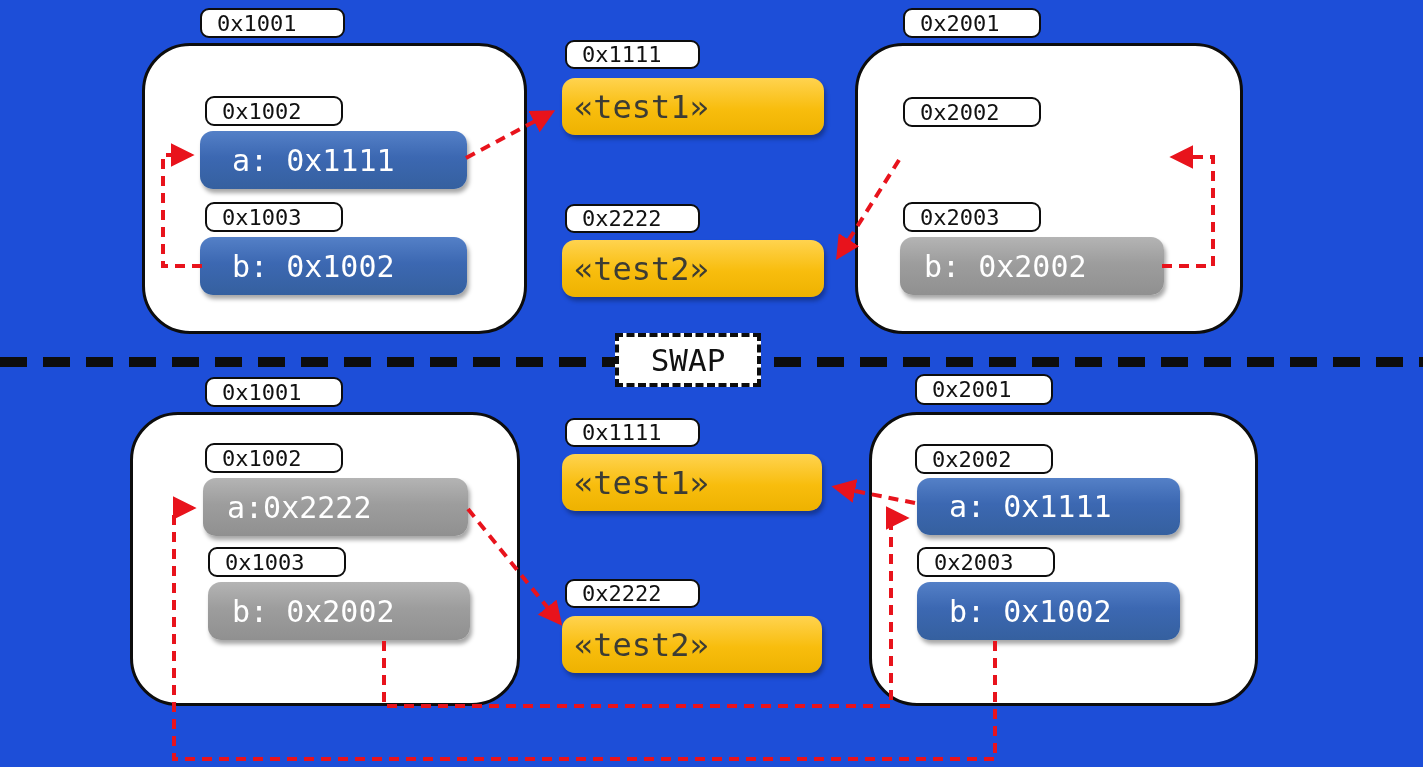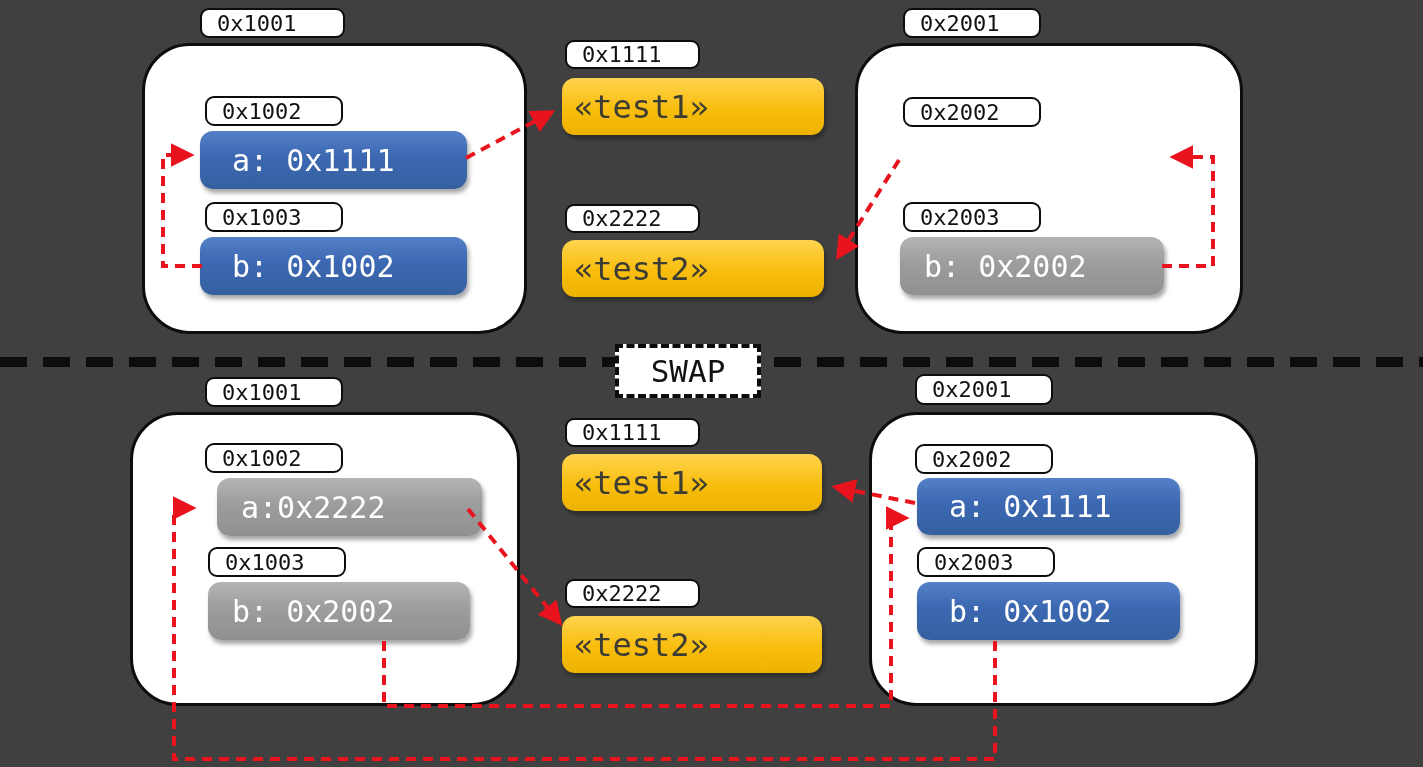--- a/index.html
+++ b/index.html
@@ -1,21 +1,21 @@
 <!DOCTYPE html>
 <html><head>
 <meta charset="utf-8">
 <style>
   * { margin: 0; padding: 0; box-sizing: border-box; }
   body { background: #ffffff; }
   .canvas {
     position: relative;
     width: 1423px;
     height: 767px;
-    background: #404040;
+    background: #1d4ed8;
     overflow: hidden;
     font-family: "DejaVu Sans Mono", "Liberation Mono", monospace;
   }
   .obj-container {
     position: absolute;
     border: 3px solid #0d0d0d;
     border-radius: 48px;
     background: #ffffff;
   }
   .addr-tab {
@@ -57,21 +57,21 @@
   }
   .arrow-layer {
     position: absolute;
     left: 0; top: 0;
     width: 1423px; height: 767px;
     z-index: 3;
     pointer-events: none;
   }
   .swap-box {
     position: absolute;
-    left: 615px; top: 344px;
+    left: 615px; top: 333px;
     width: 146px; height: 54px;
     background: #ffffff;
     border: 4px dashed #0d0d0d;
     display: flex;
     align-items: center;
     justify-content: center;
     font-size: 31px;
     color: #111111;
     z-index: 4;
   }
@@ -131,21 +131,21 @@
     </div>
 
   <div class="addr-tab" style="left:205px; top:377px; width:138px; height:30px;">
       <span>0x1001</span>
     </div>
   <div class="obj-container" style="left:130px; top:412px; width:390px; height:294px;"></div>
 
   <div class="addr-tab" style="left:205px; top:443px; width:138px; height:30px;">
       <span>0x1002</span>
     </div>
-  <div class="slot gray" style="left:203px; top:478px; width:265px; height:58px;margin-left:14px;">
+  <div class="slot gray" style="left:203px; top:478px; width:265px; height:58px;">
       <span>a:0x2222</span>
     </div>
 
   <div class="addr-tab" style="left:208px; top:547px; width:138px; height:30px;">
       <span>0x1003</span>
     </div>
   <div class="slot gray" style="left:208px; top:582px; width:262px; height:58px;">
       <span>b: 0x2002</span>
     </div>
 

